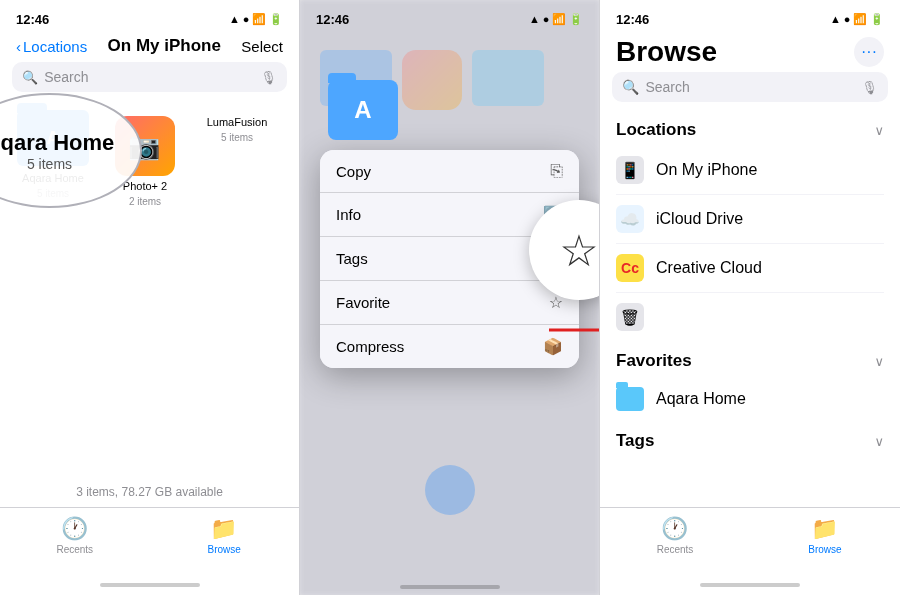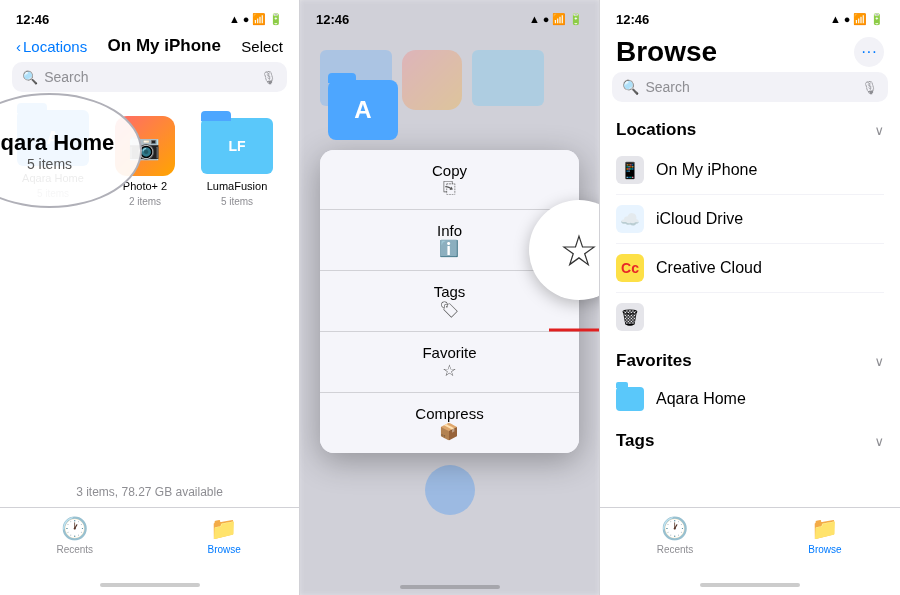--- a/index.html
+++ b/index.html
@@ -248,21 +248,20 @@
     .context-item {
       display: flex;
       align-items: center;
       justify-content: space-between;
       padding: 12px 16px;
       font-size: 15px;
       color: #000;
       border-bottom: 1px solid #d1d1d6;
       background: rgba(245,245,250,0.97);
       cursor: pointer;
-      flex-direction: column;
     }
     .context-item:last-child { border-bottom: none; }
     .context-item-icon { font-size: 16px; color: #555; }
 
     
     .star-circle {
       position: absolute;
       right: -30px;
       top: 200px;
       width: 100px;
@@ -445,25 +444,20 @@
 
     <div class="file-item" style="margin-top:8px;">
       <div class="app-icon-round" style="width:60px;height:60px;border-radius:12px;background:linear-gradient(135deg,#ff6b6b,#ffa500);display:flex;align-items:center;justify-content:center;font-size:26px;">
         <span>📷</span>
       </div>
       <span class="file-name">Photo+ 2</span>
       <span class="file-count">2 items</span>
     </div>
 
     <div class="file-item" style="margin-top:8px;">
-      <div class="folder-icon">
-        <div class="folder-blue" style="background:#5ac8fa;position:relative;">
-          <span style="position:absolute;top:50%;left:50%;transform:translate(-50%,-50%);color:white;font-size:14px;font-weight:700;">LF</span>
-        </div>
-      </div>
       <span class="file-name">LumaFusion</span>
       <span class="file-count">5 items</span>
     </div>
   </div>
 
   <div class="bottom-status">3 items, 78.27 GB available</div>
 
   <div class="tab-bar">
     <div class="tab-item">
       <span class="tab-icon">🕐</span>

